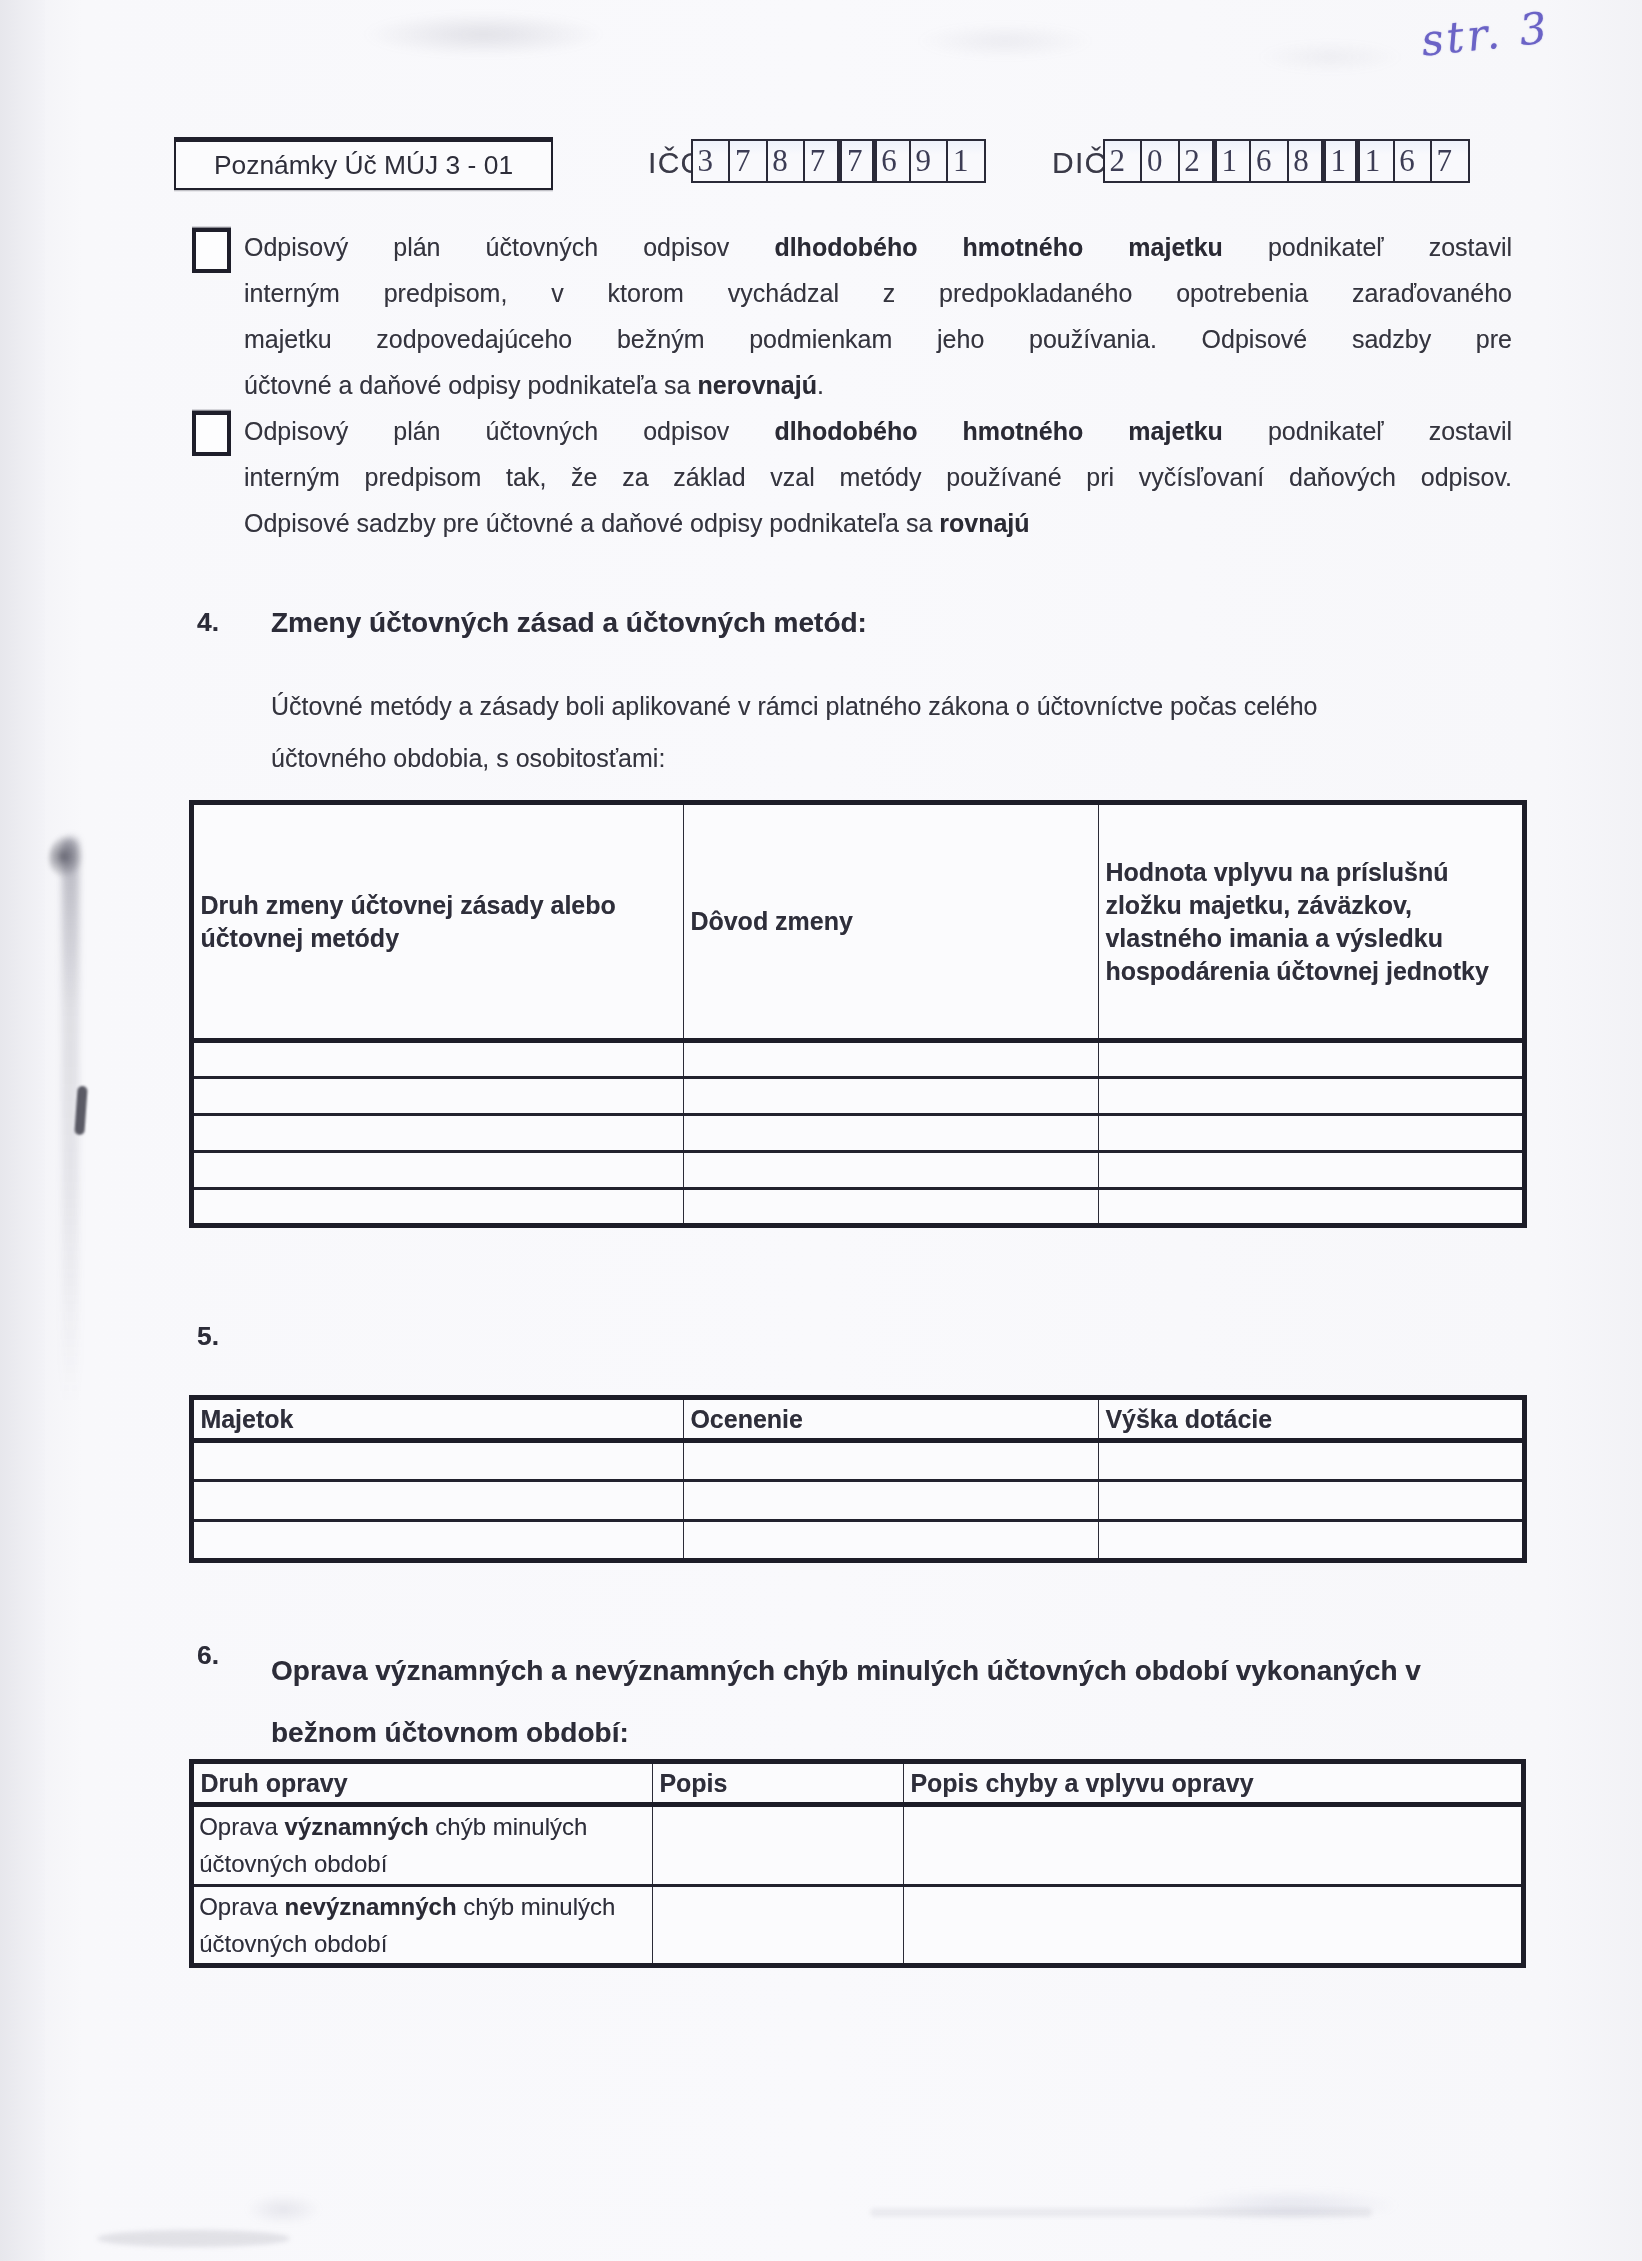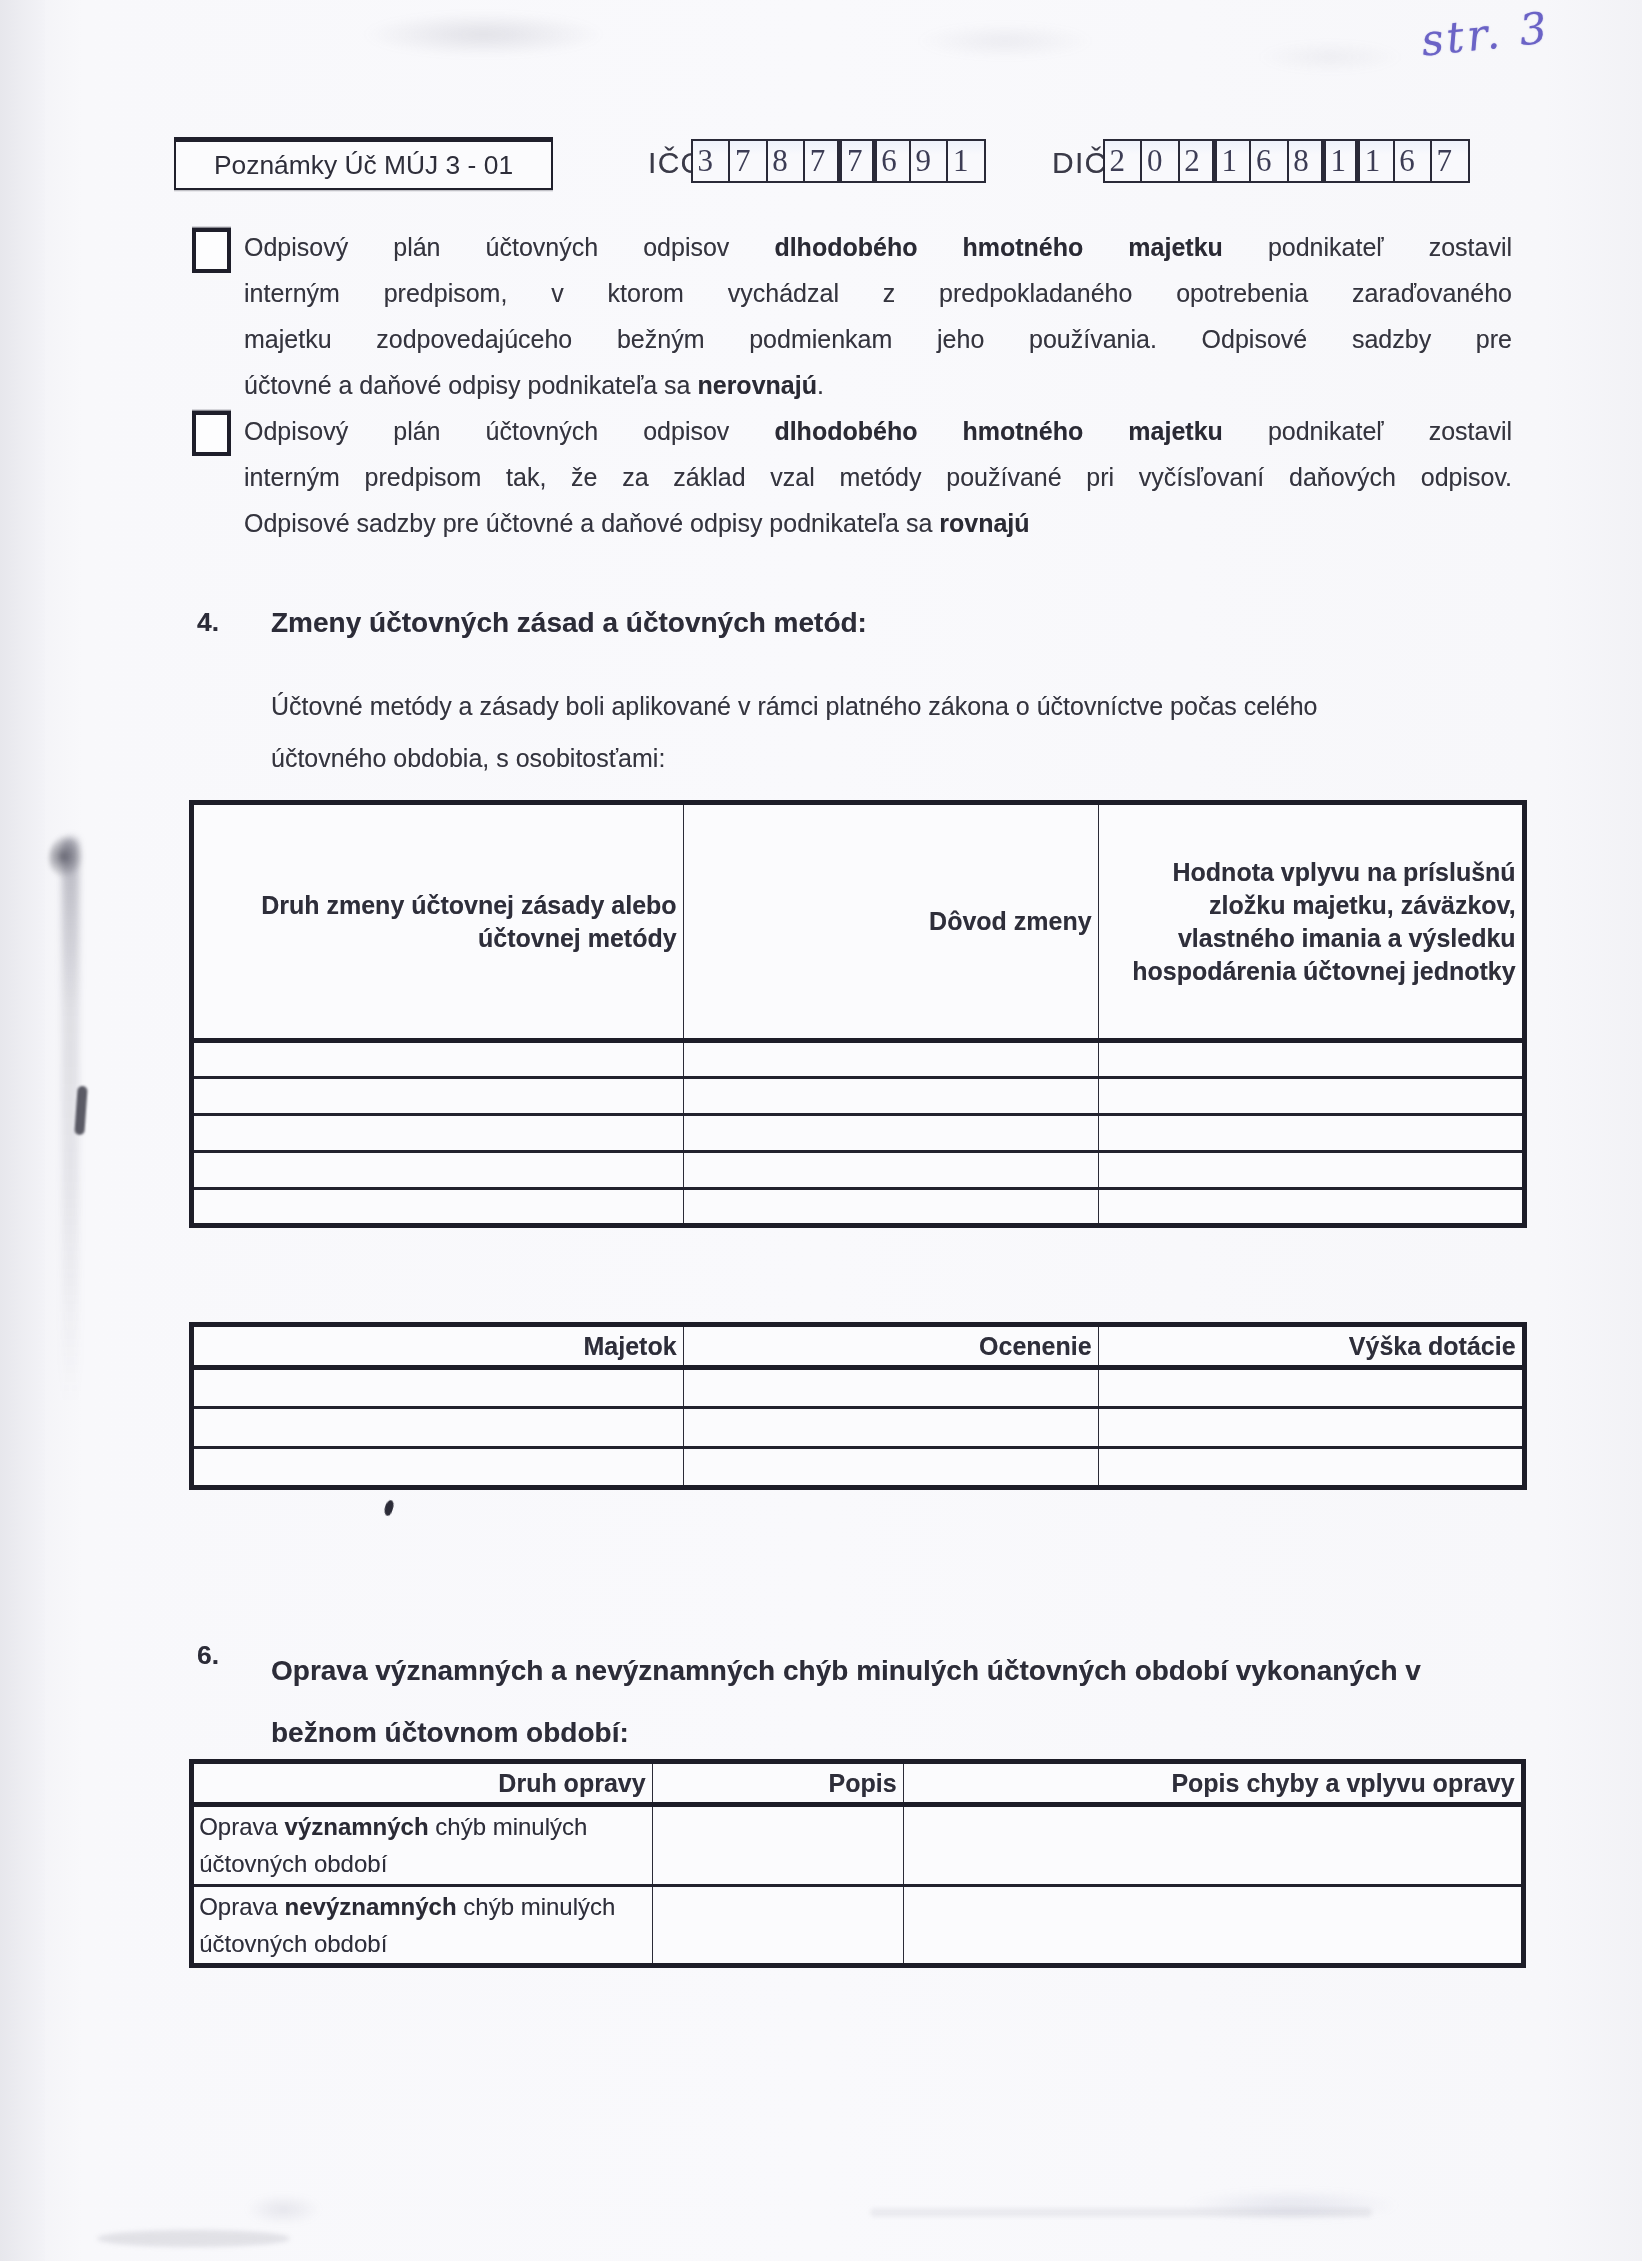--- a/index.html
+++ b/index.html
@@ -110,27 +110,27 @@
   .intro4 .hline { line-height:52px; }
 
   
   .scan-table { position:absolute; left:189px; width:1332px;
     border-collapse:collapse; table-layout:fixed; background:#fbfbfd; }
   .scan-table th, .scan-table td {
     border:1.9px solid #2b2b37; vertical-align:middle;
     font-size:25px; color:#2e2e3a;
   }
   .scan-table { border:5.2px solid #1d1d28; }
-  .scan-table th { font-weight:bold; text-align:right; line-height:33px; padding:2.6px 6.4px;
+  .scan-table th { font-weight:bold; text-align:left; line-height:33px; padding:2.6px 6.4px;
     text-shadow:0 0 0.6px rgba(46,46,58,.4); }
   .scan-table .hdr-sep th { border-bottom:5.2px solid #1d1d28; }
   .t-changes { top:800px; }
   .t-changes th { height:238px; }
   .t-changes td { height:37px; border-top:3.2px solid #22222e; }
-  .t-subsidies { top:1322px; }
+  .t-subsidies { top:1395px; }
   .t-subsidies th { height:39px; }
   .t-subsidies td { height:40px; border-top:3.2px solid #22222e; }
   .t-corrections { top:1759px; }
   .t-corrections th { height:35px; }
   .t-corrections td { height:80px; border-top:3.9px solid #22222e;
     font-size:24px; line-height:37px; padding:1.3px 5.2px; vertical-align:middle;
     text-shadow:0 0 0.6px rgba(46,46,58,.3); }
 </style>
 </head>
 <body>

